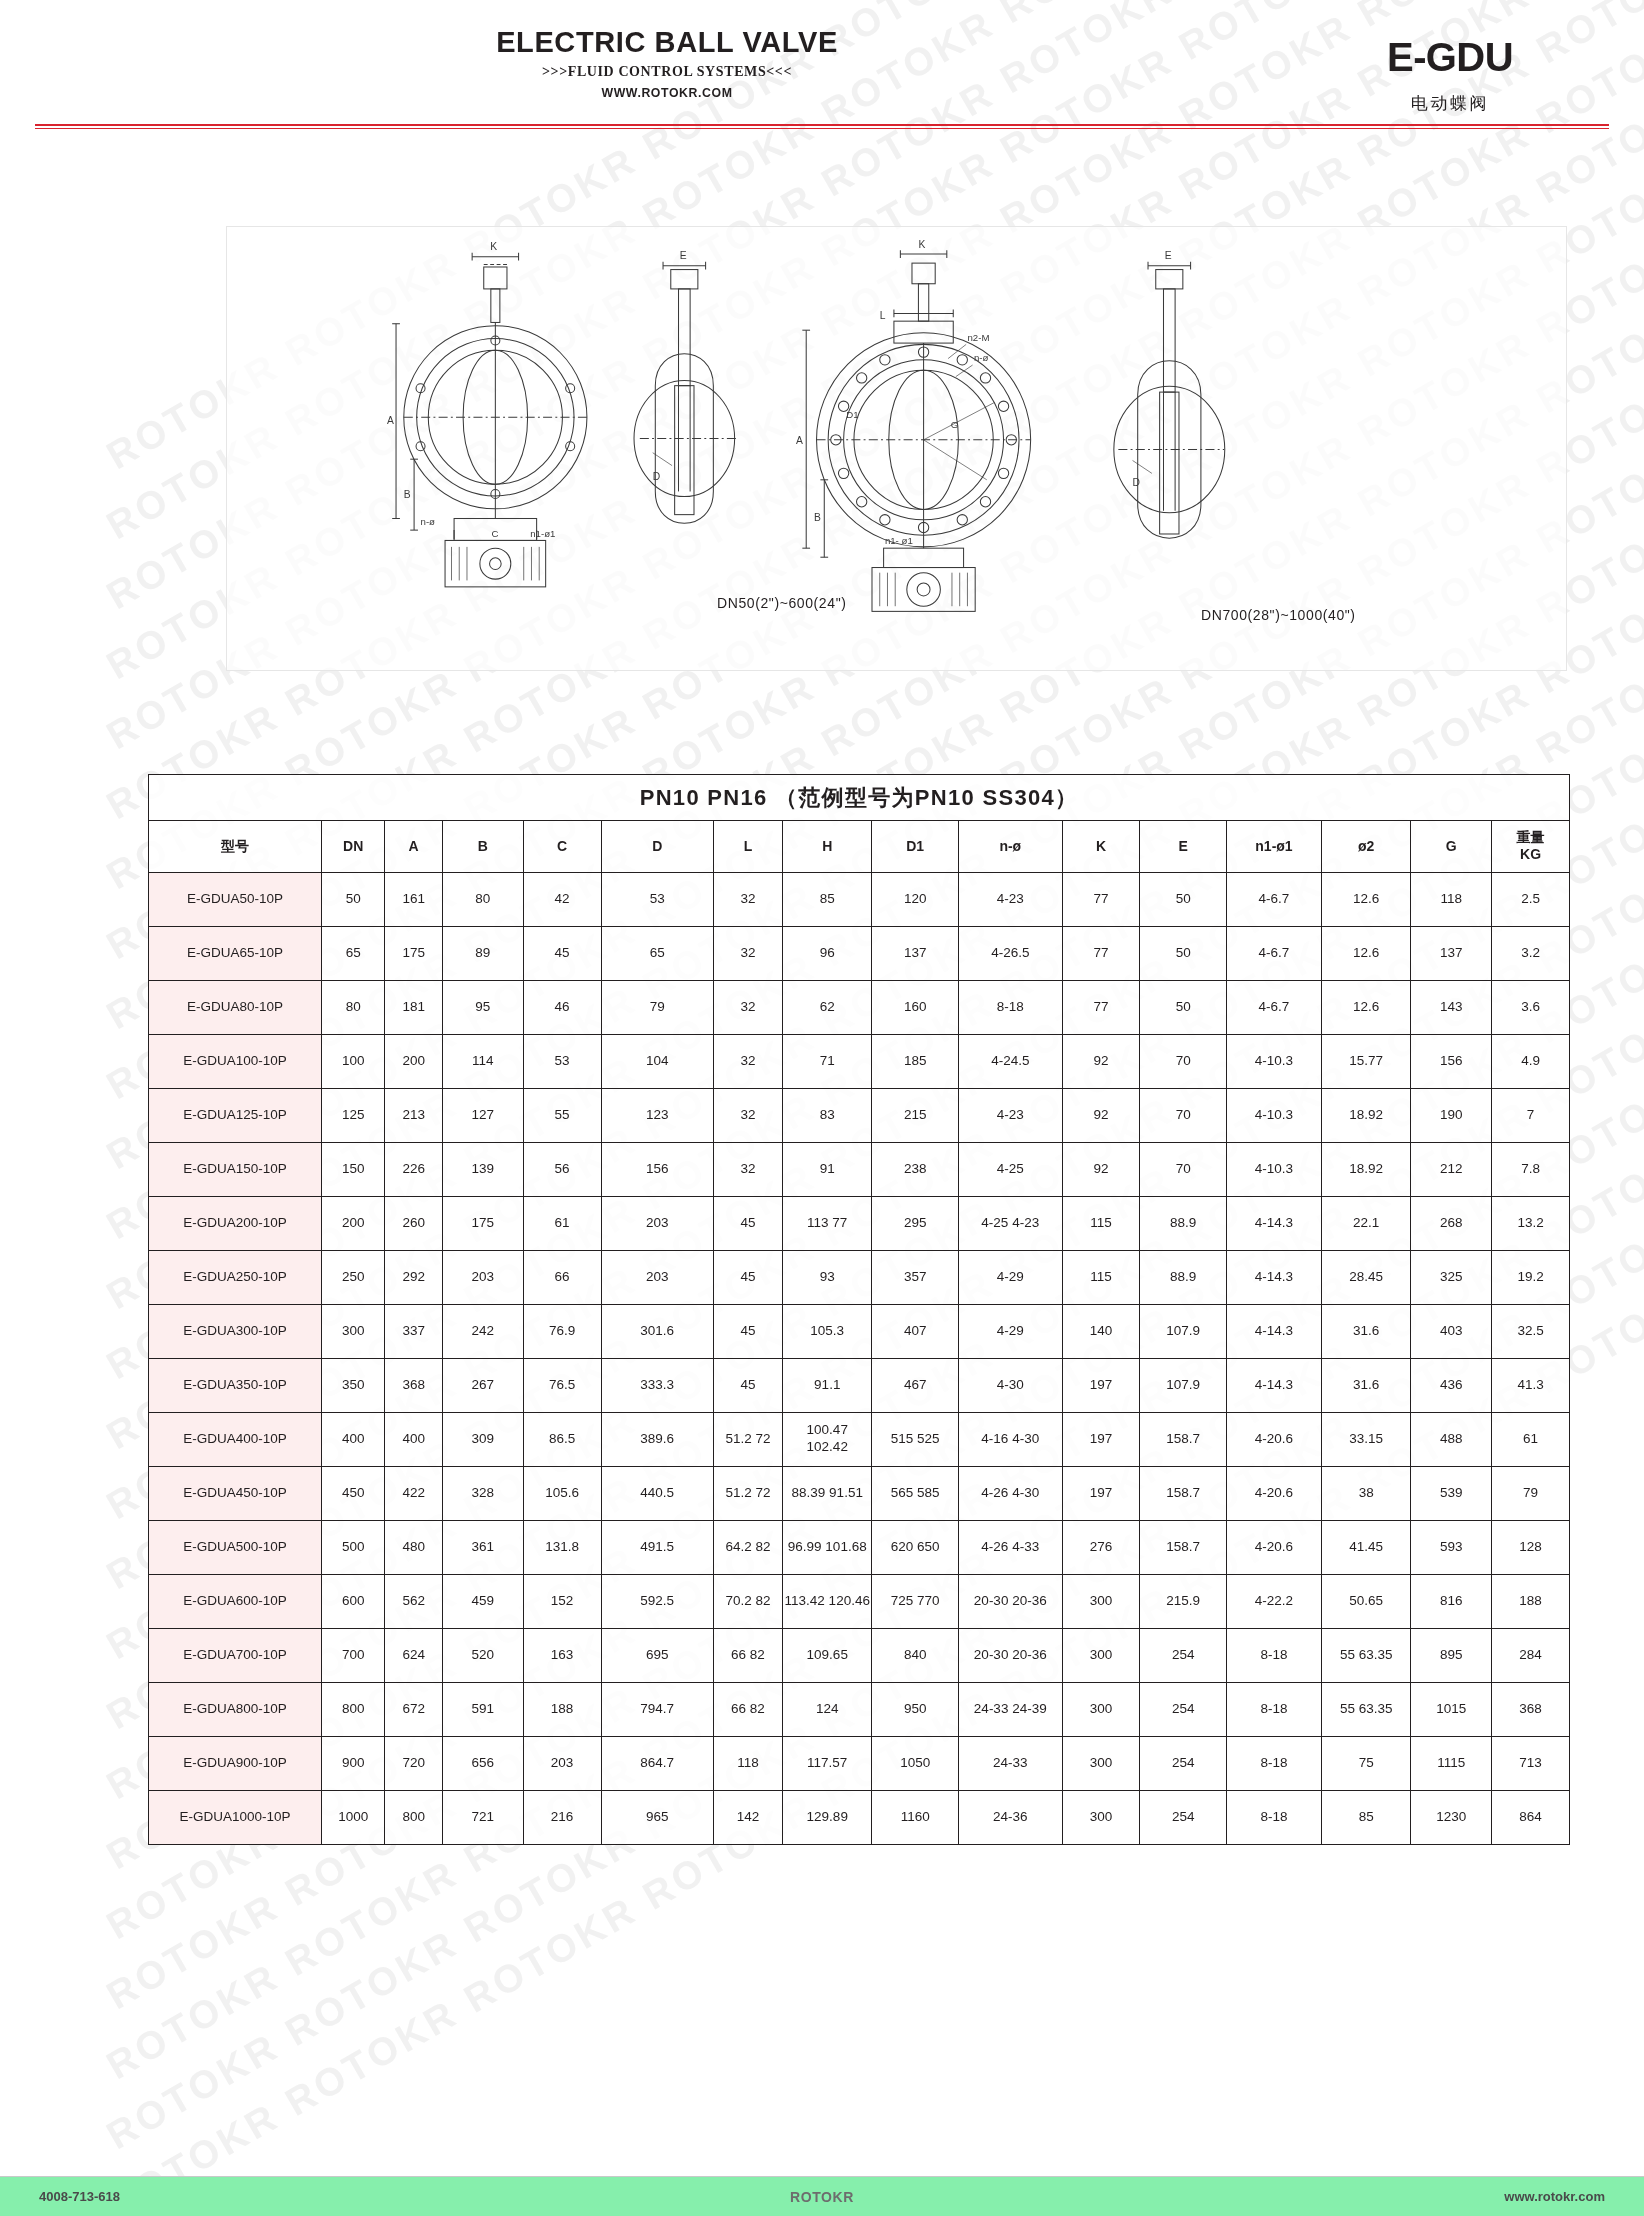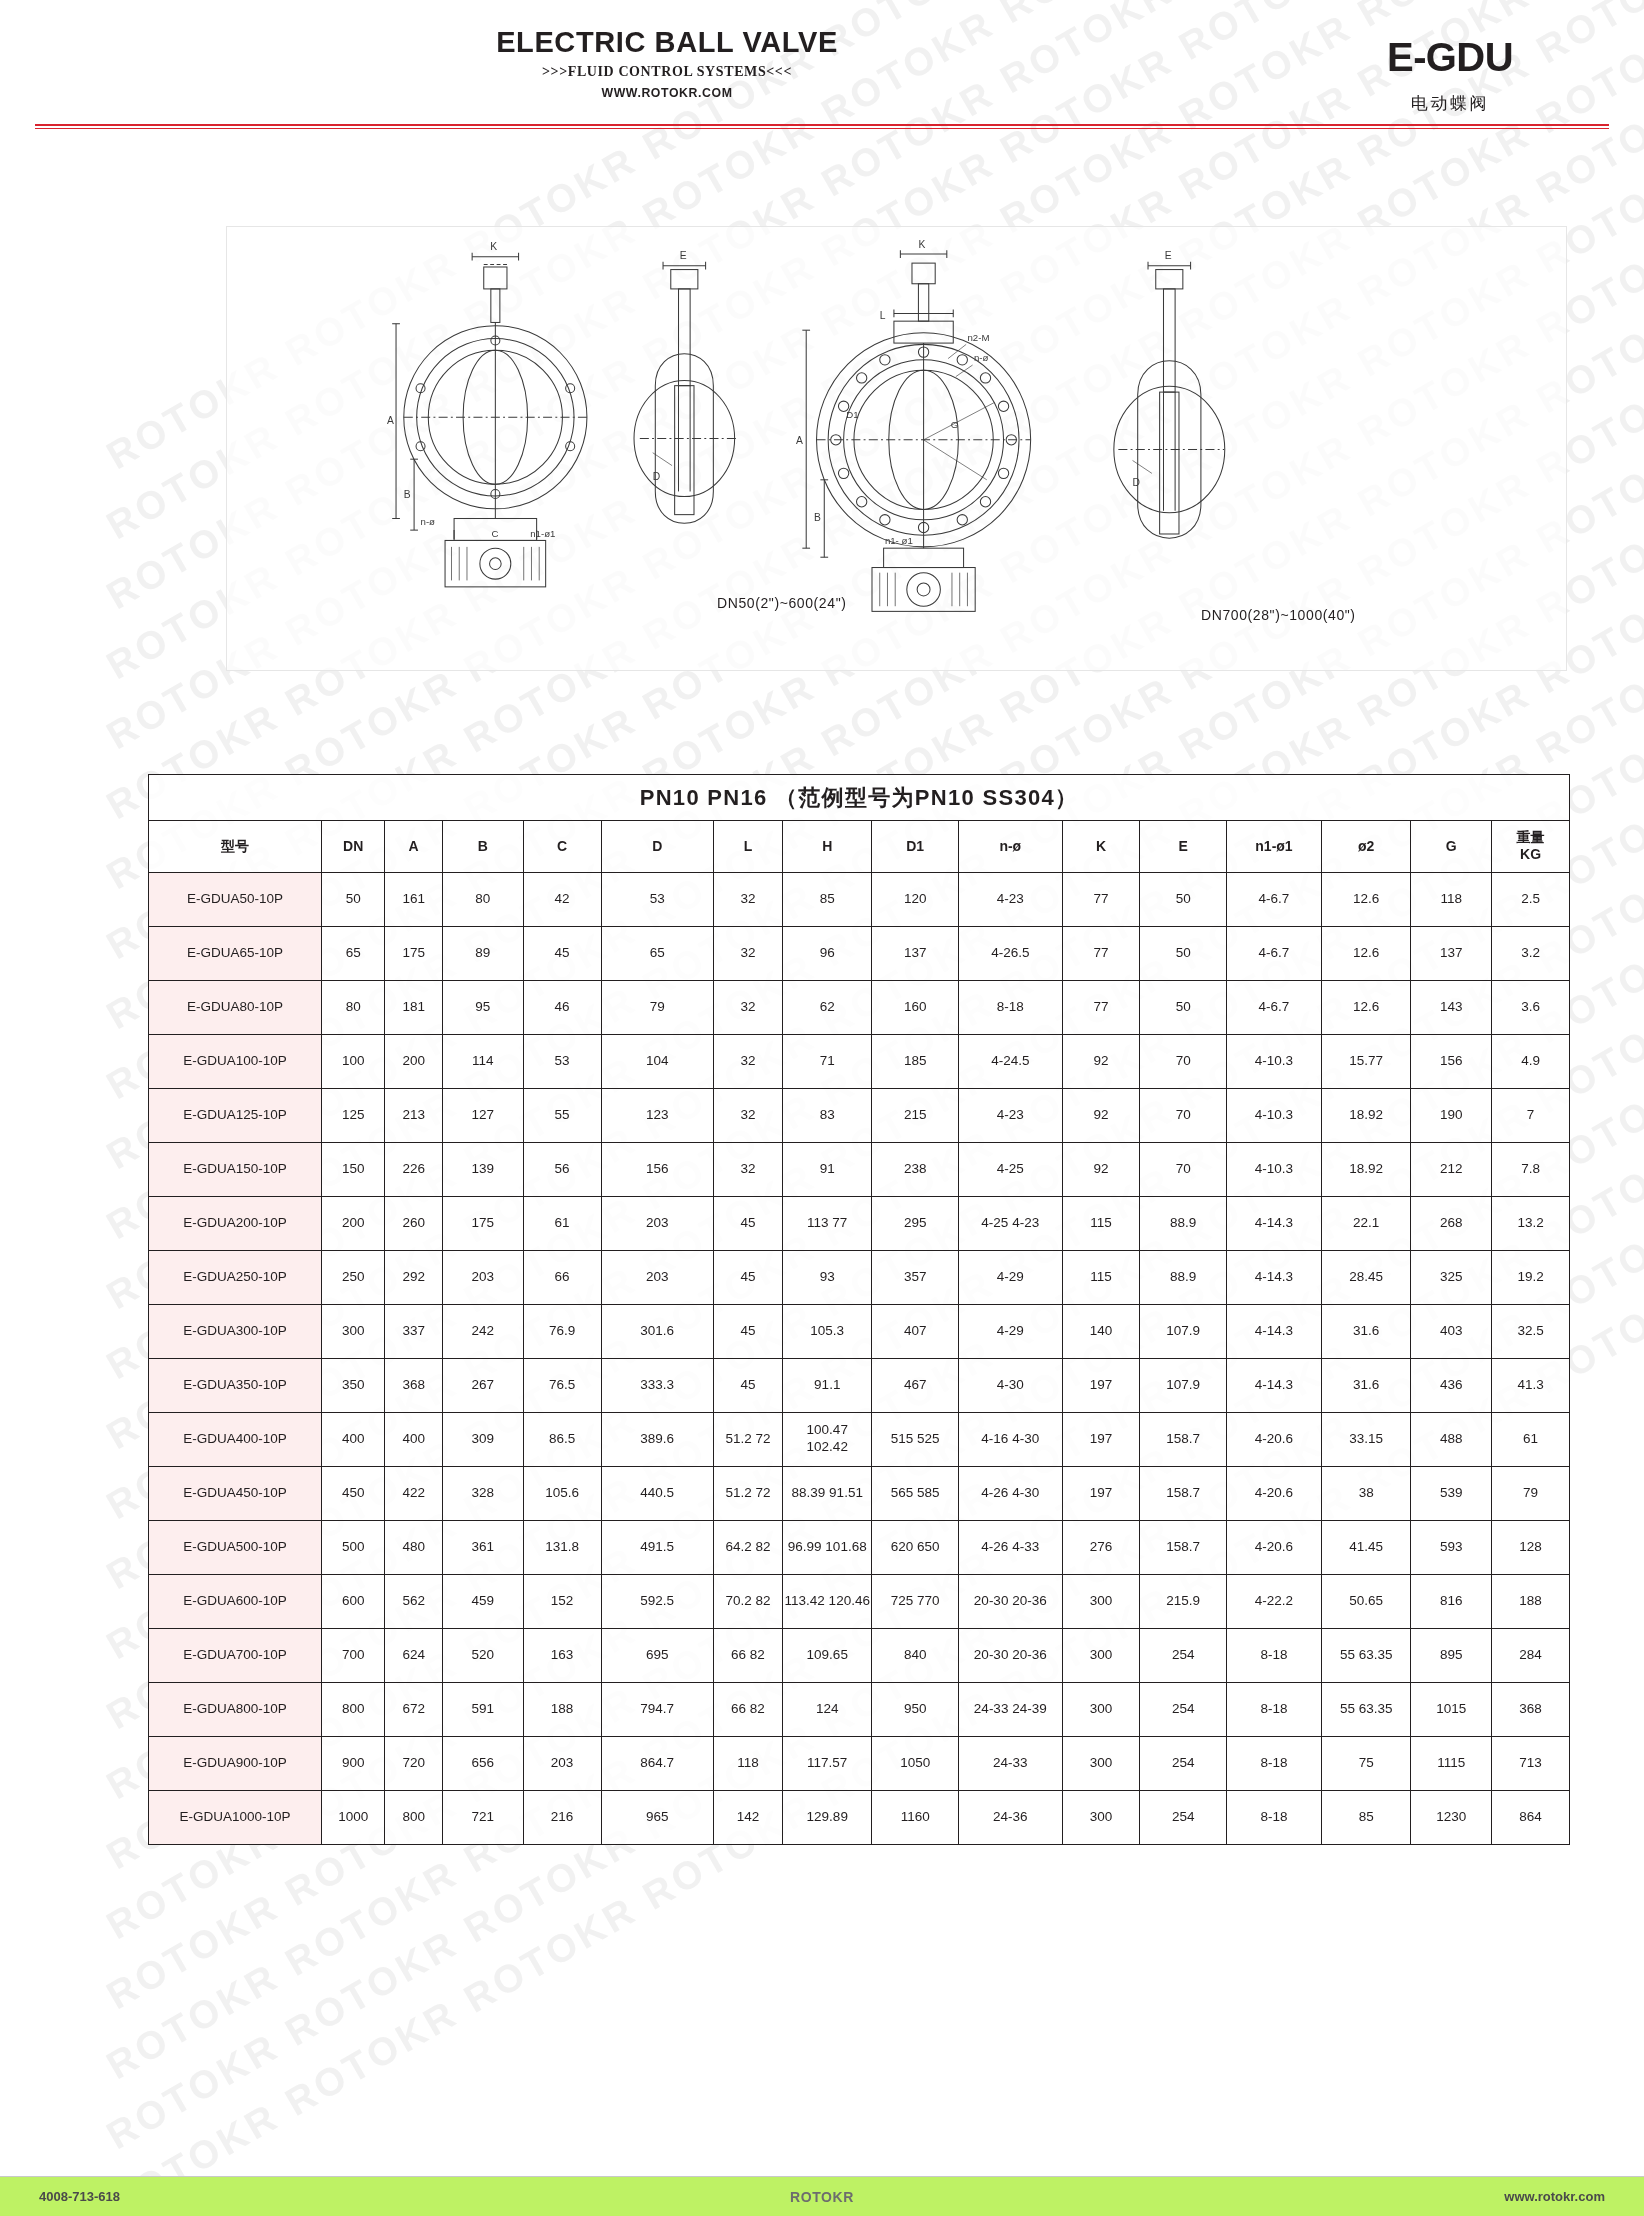--- a/index.html
+++ b/index.html
@@ -182,21 +182,21 @@
   col.c-n1{width:6.6%;}
   col.c-o2{width:6.2%;}
   col.c-g{width:5.6%;}
   col.c-kg{width:5.4%;}
   
   .footer{
     position:absolute;
     left:0;right:0;bottom:0;
     z-index:3;
     border-top:1.3px solid #c9c9c9;
-    background:#bef264;
+    background:#86efac;
     height:40px;
     display:flex;
     align-items:center;
     padding:0 39px;
     box-sizing:border-box;
   }
   .footer .tel{
     font-size:13px;
     font-weight:bold;
     color:#4a4a4a;

